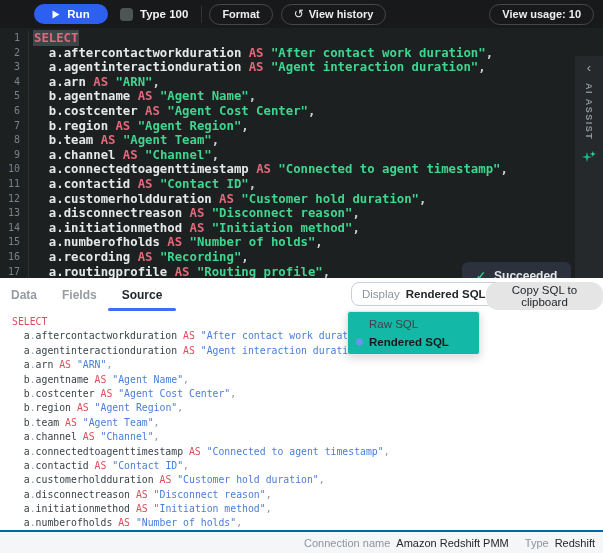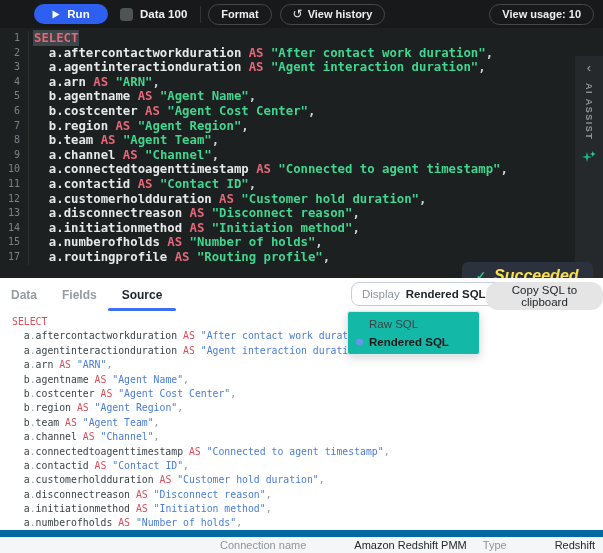--- a/index.html
+++ b/index.html
@@ -62,21 +62,21 @@
     margin-top:8px; writing-mode:vertical-rl; color:#8f969a;
     font-size:9px; font-weight:bold; letter-spacing:1.5px;
   }
   .ai-sparkle { margin-top:10px; cursor:pointer; }
   
   .succeeded {
     position:absolute; left:462px; top:234px; height:28px; background:#2b323d;
     border-radius:6px; display:flex; align-items:center; gap:8px; padding:0 14px;
   }
   .succeeded .check { color:#2fcb8e; font-size:12px; font-weight:bold; }
-  .succeeded .txt { color:#fde047; font-size:16px; font-weight:bold;font-style:italic; }
+  .succeeded .txt { color:#e5e5e5; font-size:12px; font-weight:bold; }
   
   .tabbar { position:absolute; top:278px; left:0; right:0; height:33px; background:#fff; }
   .tabs-row { display:flex; padding-left:11px; height:100%; }
   .tab {
     position:relative; margin-right:25px; padding:10px 0 0 0;
     font-size:12px; font-weight:bold; color:#969ca1; cursor:pointer;
   }
   .tab.active { color:#1f2428; }
   .tab.active::after {
     content:""; position:absolute; left:-14px; right:-14px; bottom:0;
@@ -116,41 +116,41 @@
     font-size:11.5px; color:#3c4247; cursor:pointer;
   }
   .dd-item.selected { font-weight:bold; color:#17191b; }
   .dd-dot {
     position:absolute; left:8px; top:50%; transform:translateY(-50%);
     width:7px; height:7px; border-radius:50%; background:#6b93f0;
   }
   
   .statusbar {
     position:absolute; left:0; right:0; bottom:0; height:23px; background:#f5f6f7;
-    border-top:7px solid #0369a1; display:flex; align-items:center; justify-content:flex-end;
+    border-top:2px solid #0369a1; display:flex; align-items:center; justify-content:flex-end;
     padding-right:8px; font-size:11px;
   }
   .sb-label { color:#8e959b; margin-right:6px; }
-  .sb-value { color:#23282c;margin-left:42px; }
+  .sb-value { color:#23282c; }
   .sb-gap { width:16px; }
 </style>
 </head>
 <body>
 
 <div class="app">
 
   <div class="toolbar">
     <button class="run-btn">
       <svg width="8" height="9" viewBox="0 0 8 9">
           <path d="M0.5 0.5 L7.5 4.5 L0.5 8.5 Z" fill="#ffffff"></path>
         </svg>
       <span>Run</span>
     </button>
     <button class="checkbox"></button>
-    <span class="limit-label">Data 100</span>
+    <span class="limit-label">Type 100</span>
     <div class="tb-divider"></div>
     <button class="pill-btn pill-format">
       <span>Format</span>
     </button>
     <button class="pill-btn pill-history">
       <span class="history-glyph">↺</span>
       <span>View history</span>
     </button>
     <div class="tb-spacer"></div>
     <button class="pill-btn pill-usage">
@@ -168,20 +168,21 @@
         <div class="line"><span class="ln">6</span><span class="code-text"><span class="tok-id">  b</span><span class="tok-dot">.</span><span class="tok-id">costcenter </span><span class="tok-kw">AS</span><span class="tok-id"> </span><span class="tok-str">"Agent Cost Center"</span><span class="tok-pu">,</span></span></div>
         <div class="line"><span class="ln">7</span><span class="code-text"><span class="tok-id">  b</span><span class="tok-dot">.</span><span class="tok-id">region </span><span class="tok-kw">AS</span><span class="tok-id"> </span><span class="tok-str">"Agent Region"</span><span class="tok-pu">,</span></span></div>
         <div class="line"><span class="ln">8</span><span class="code-text"><span class="tok-id">  b</span><span class="tok-dot">.</span><span class="tok-id">team </span><span class="tok-kw">AS</span><span class="tok-id"> </span><span class="tok-str">"Agent Team"</span><span class="tok-pu">,</span></span></div>
         <div class="line"><span class="ln">9</span><span class="code-text"><span class="tok-id">  a</span><span class="tok-dot">.</span><span class="tok-id">channel </span><span class="tok-kw">AS</span><span class="tok-id"> </span><span class="tok-str">"Channel"</span><span class="tok-pu">,</span></span></div>
         <div class="line"><span class="ln">10</span><span class="code-text"><span class="tok-id">  a</span><span class="tok-dot">.</span><span class="tok-id">connectedtoagenttimestamp </span><span class="tok-kw">AS</span><span class="tok-id"> </span><span class="tok-str">"Connected to agent timestamp"</span><span class="tok-pu">,</span></span></div>
         <div class="line"><span class="ln">11</span><span class="code-text"><span class="tok-id">  a</span><span class="tok-dot">.</span><span class="tok-id">contactid </span><span class="tok-kw">AS</span><span class="tok-id"> </span><span class="tok-str">"Contact ID"</span><span class="tok-pu">,</span></span></div>
         <div class="line"><span class="ln">12</span><span class="code-text"><span class="tok-id">  a</span><span class="tok-dot">.</span><span class="tok-id">customerholdduration </span><span class="tok-kw">AS</span><span class="tok-id"> </span><span class="tok-str">"Customer hold duration"</span><span class="tok-pu">,</span></span></div>
         <div class="line"><span class="ln">13</span><span class="code-text"><span class="tok-id">  a</span><span class="tok-dot">.</span><span class="tok-id">disconnectreason </span><span class="tok-kw">AS</span><span class="tok-id"> </span><span class="tok-str">"Disconnect reason"</span><span class="tok-pu">,</span></span></div>
         <div class="line"><span class="ln">14</span><span class="code-text"><span class="tok-id">  a</span><span class="tok-dot">.</span><span class="tok-id">initiationmethod </span><span class="tok-kw">AS</span><span class="tok-id"> </span><span class="tok-str">"Initiation method"</span><span class="tok-pu">,</span></span></div>
         <div class="line"><span class="ln">15</span><span class="code-text"><span class="tok-id">  a</span><span class="tok-dot">.</span><span class="tok-id">numberofholds </span><span class="tok-kw">AS</span><span class="tok-id"> </span><span class="tok-str">"Number of holds"</span><span class="tok-pu">,</span></span></div>
+        <div class="line"><span class="ln">16</span><span class="code-text"><span class="tok-id">  a</span><span class="tok-dot">.</span><span class="tok-id">recording </span><span class="tok-kw">AS</span><span class="tok-id"> </span><span class="tok-str">"Recording"</span><span class="tok-pu">,</span></span></div>
         <div class="line"><span class="ln">17</span><span class="code-text"><span class="tok-id">  a</span><span class="tok-dot">.</span><span class="tok-id">routingprofile </span><span class="tok-kw">AS</span><span class="tok-id"> </span><span class="tok-str">"Routing profile"</span><span class="tok-pu">,</span></span></div>
       </div>
     <div class="ai-panel">
       <span class="ai-chevron">‹</span>
       <span class="ai-label">AI ASSIST</span>
       <svg class="ai-sparkle" width="14" height="14" viewBox="0 0 14 14">
         <path d="M5 2 L6.1 5.9 L10 7 L6.1 8.1 L5 12 L3.9 8.1 L0 7 L3.9 5.9 Z" fill="#18b886"></path>
         <path d="M10.8 1 L11.5 3.3 L13.8 4 L11.5 4.7 L10.8 7 L10.1 4.7 L7.8 4 L10.1 3.3 Z" fill="#2fd89e"></path>
       </svg>
     </div>

